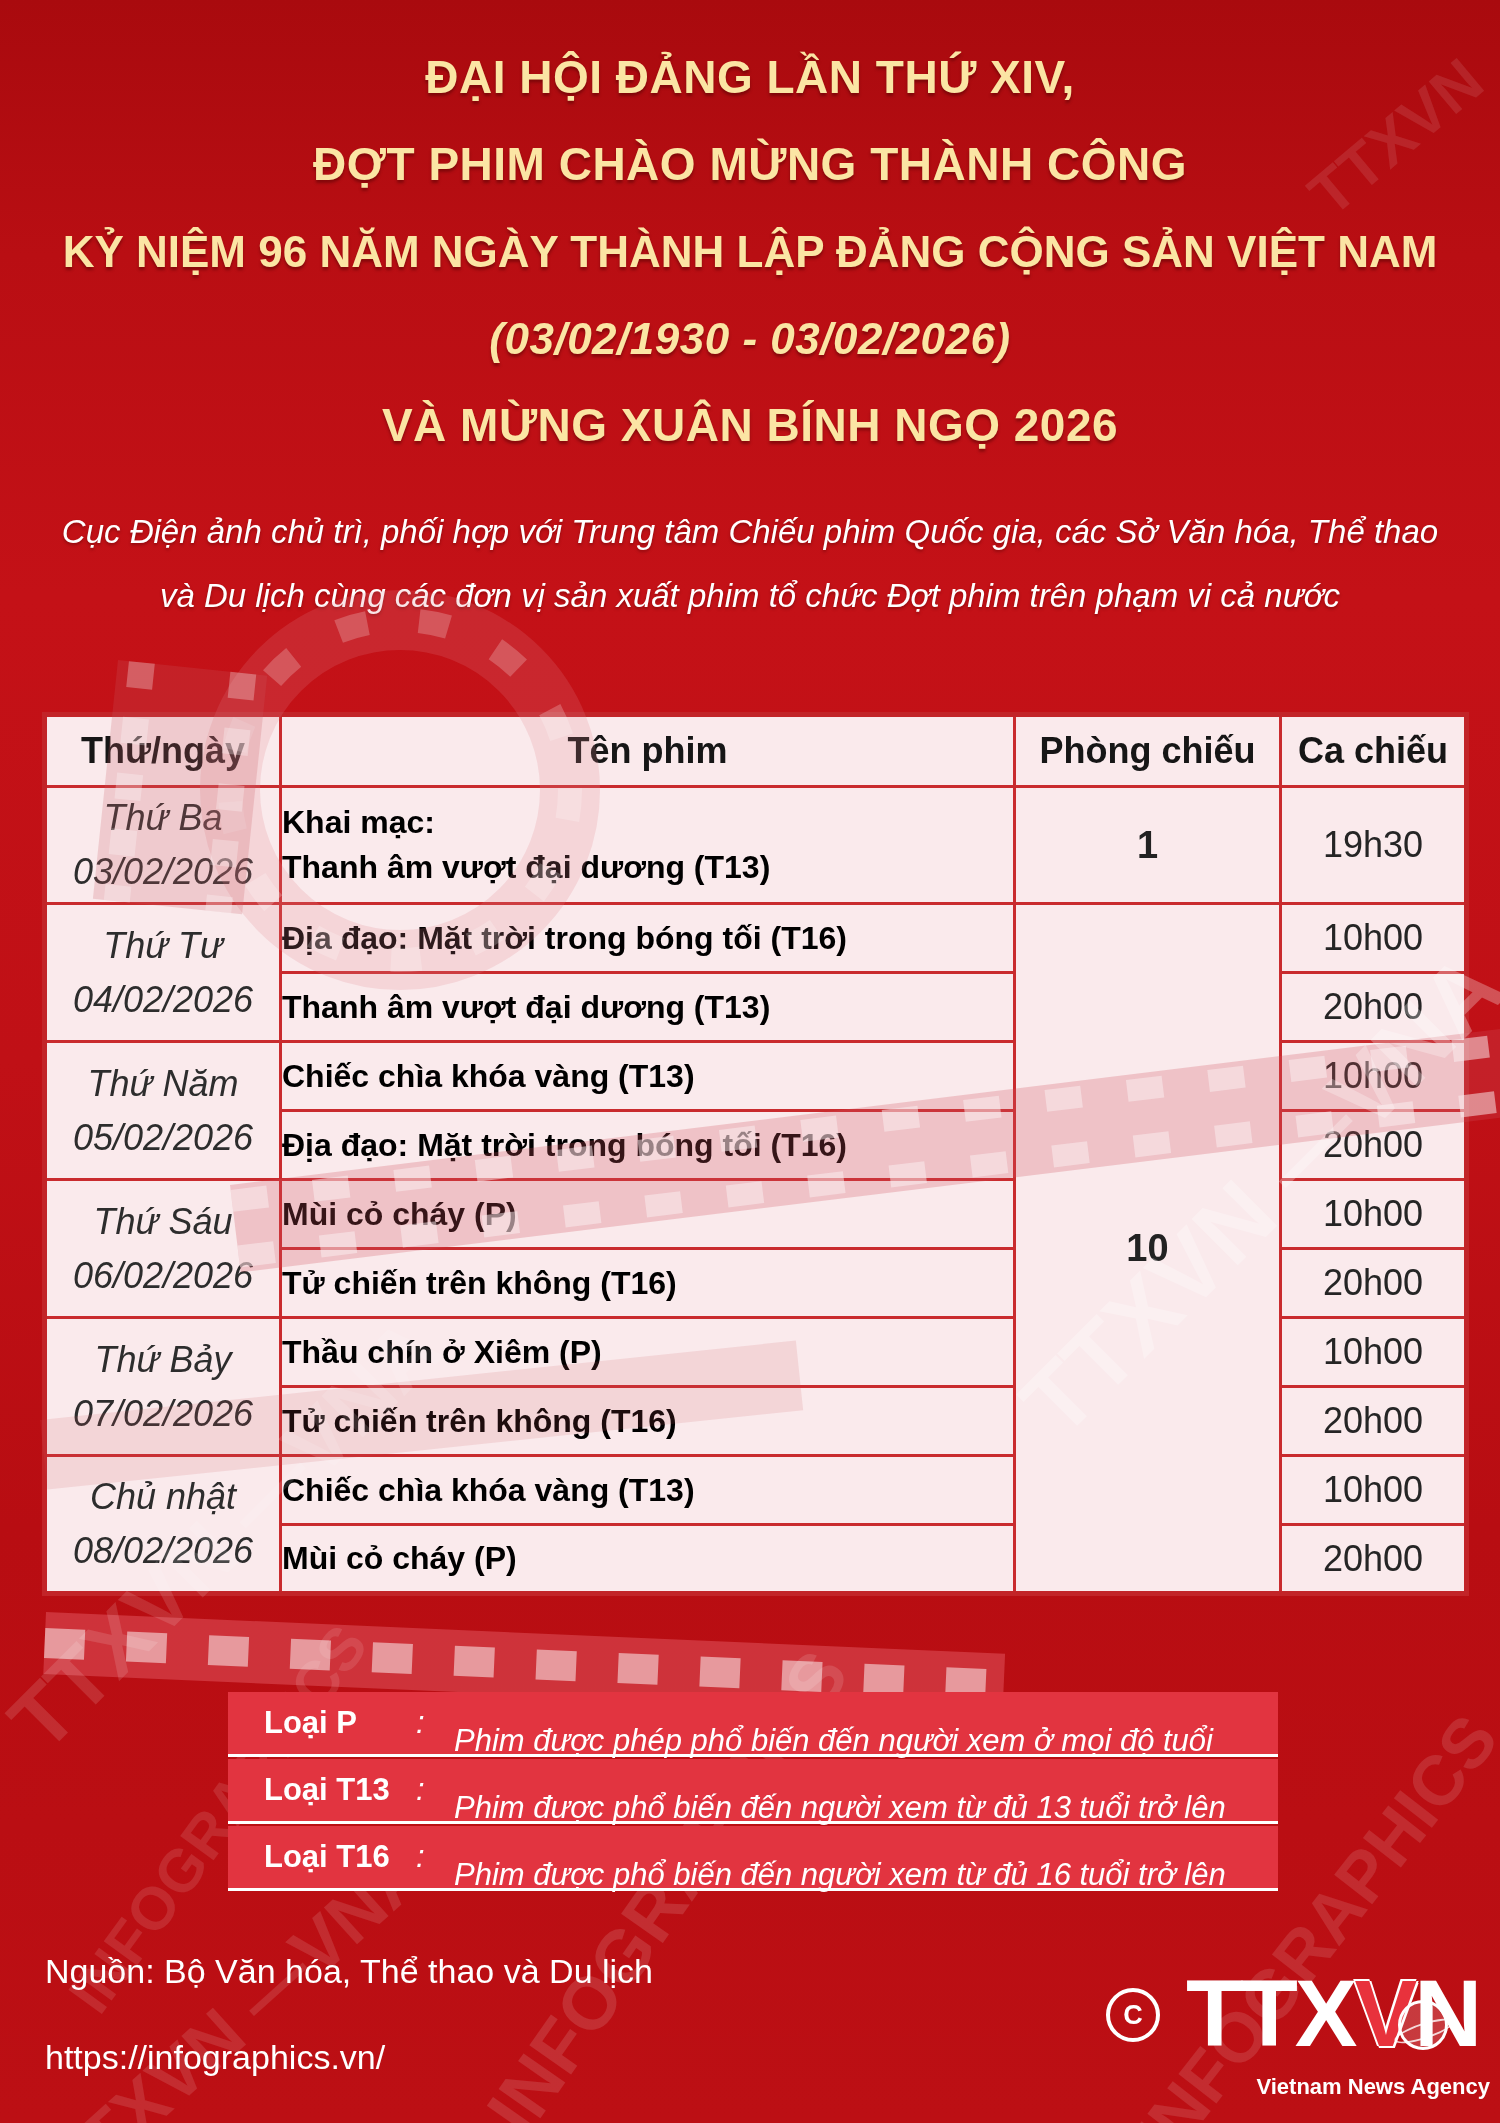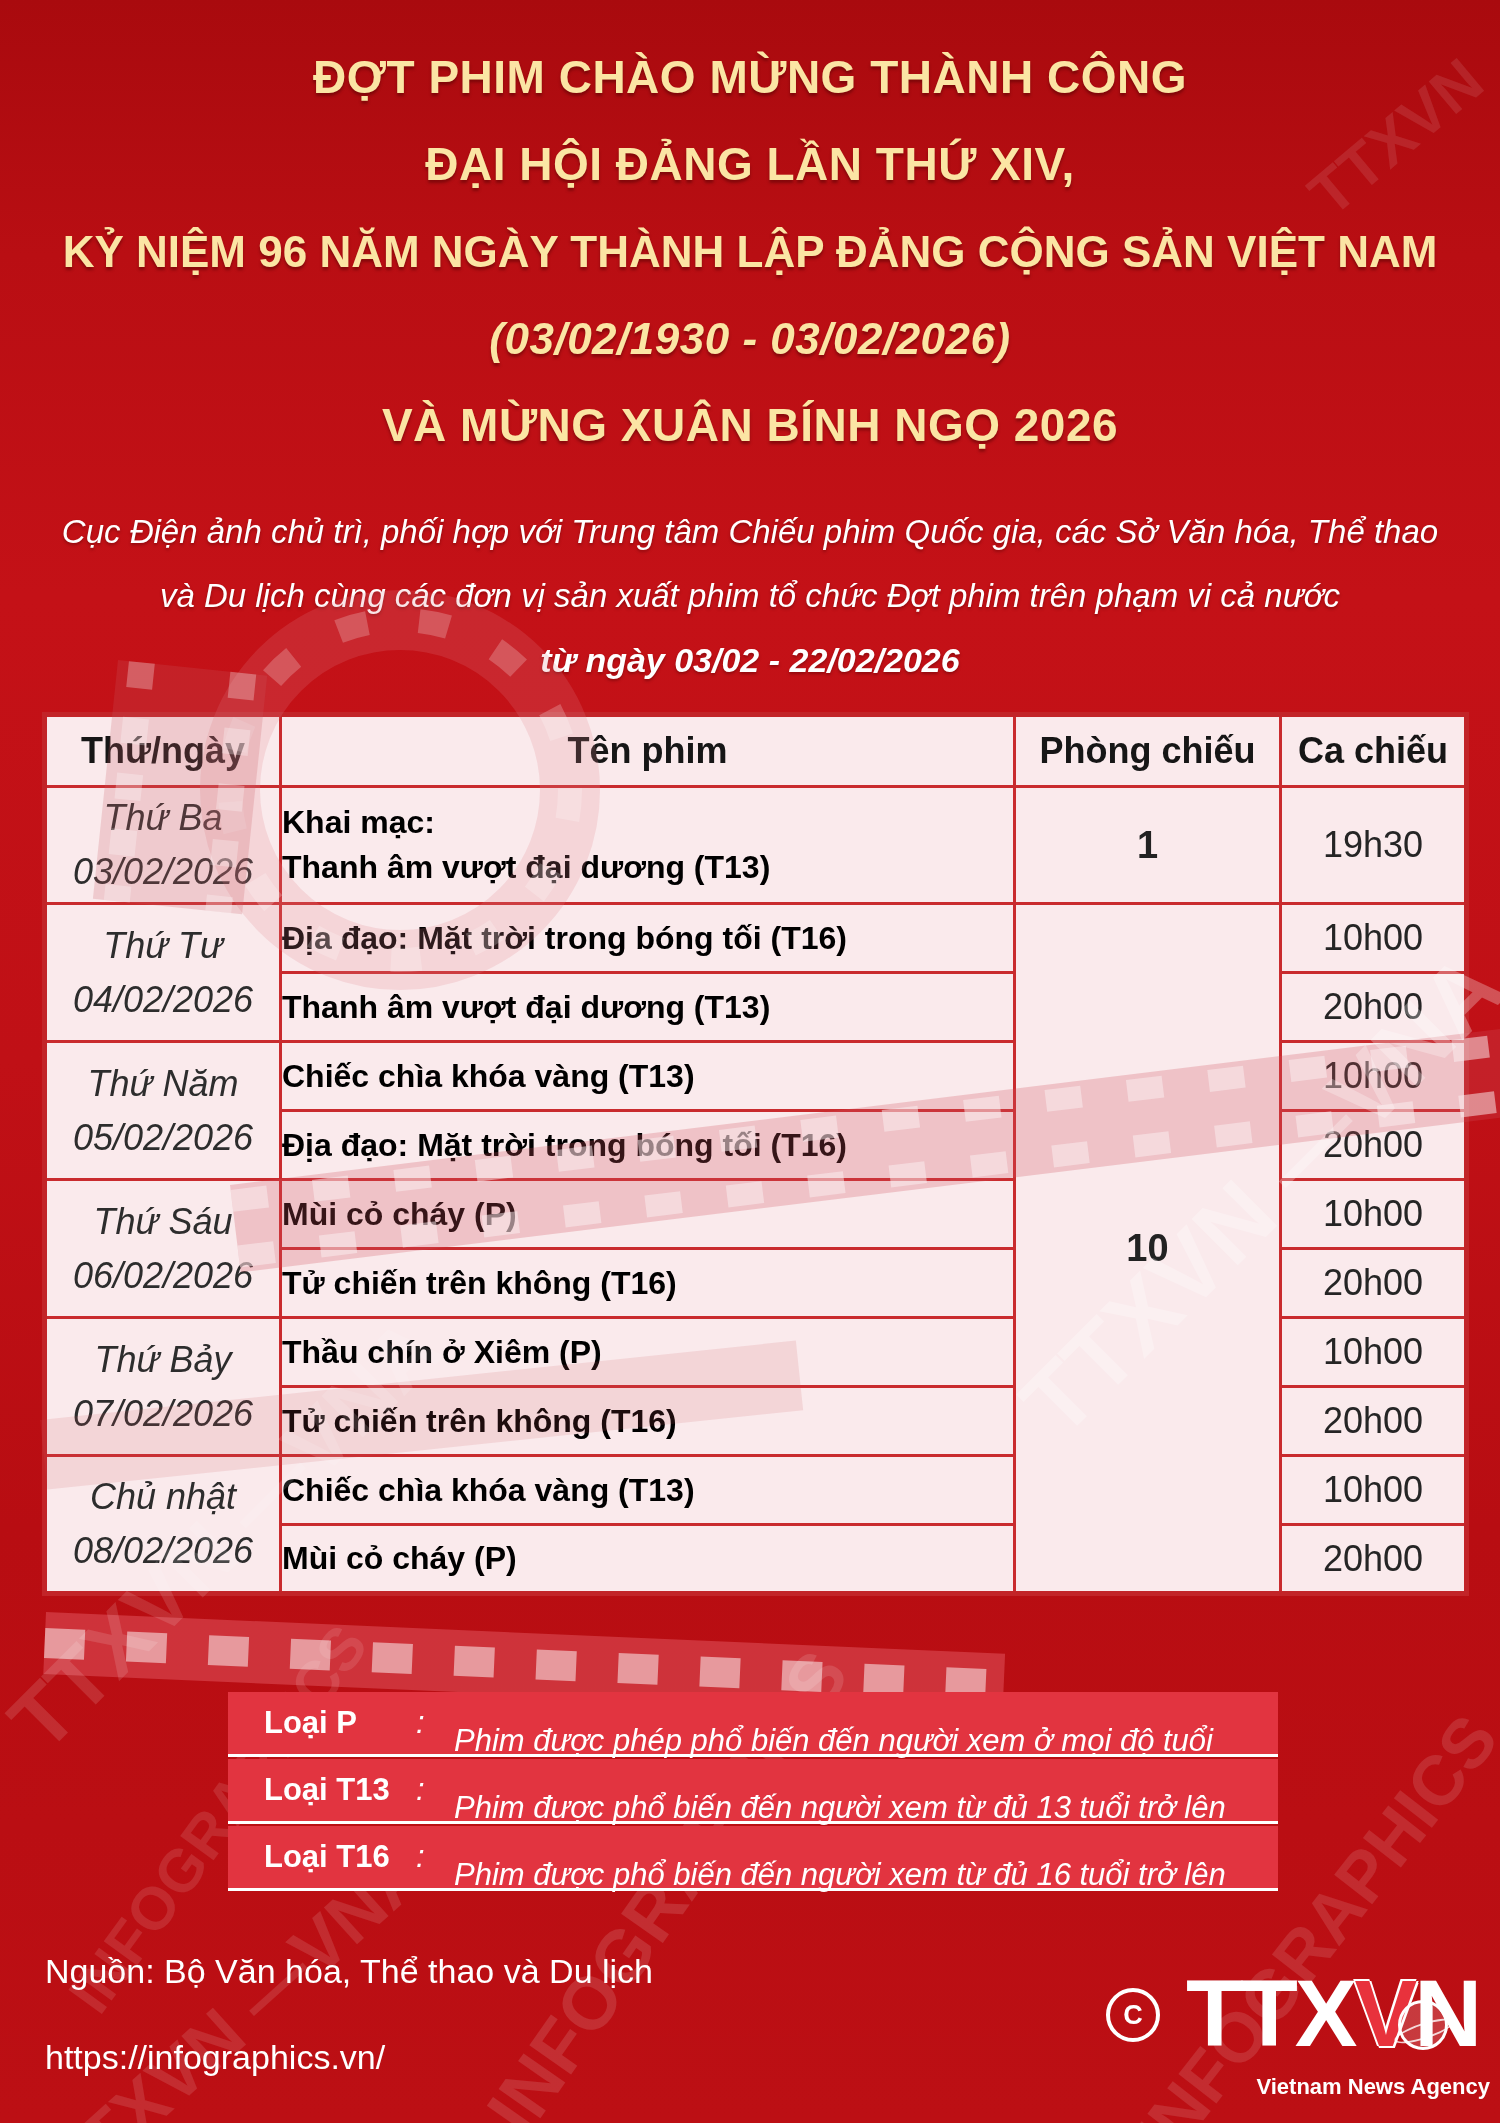--- a/index.html
+++ b/index.html
@@ -66,31 +66,30 @@
   .wmE{left:1295px;top:175px;transform:rotate(-40deg);font-size:62px;color:rgba(255,255,255,.10);}
   .wmF{left:30px;top:2150px;transform:rotate(-42deg);font-size:72px;color:rgba(255,255,255,.12);}
   .wmG{left:55px;top:1985px;transform:rotate(-54deg);font-size:60px;color:rgba(255,240,240,.12);}
 </style>
 </head>
 <body>
 
 <div class="page">
 
   <header class="title-block">
+    <div class="title-line">ĐẠI HỘI ĐẢNG LẦN THỨ XIV,</div>
     <div class="title-line">ĐỢT PHIM CHÀO MỪNG THÀNH CÔNG</div>
-    <div class="title-line">ĐẠI HỘI ĐẢNG LẦN THỨ XIV,</div>
     <div class="title-line l3">KỶ NIỆM 96 NĂM NGÀY THÀNH LẬP ĐẢNG CỘNG SẢN VIỆT NAM</div>
     <div class="title-line l4">(03/02/1930 - 03/02/2026)</div>
     <div class="title-line">VÀ MỪNG XUÂN BÍNH NGỌ 2026</div>
   </header>
 
   <section class="intro">
     <div class="intro-line">Cục Điện ảnh chủ trì, phối hợp với Trung tâm Chiếu phim Quốc gia, các Sở Văn hóa, Thể thao</div>
     <div class="intro-line">và Du lịch cùng các đơn vị sản xuất phim tổ chức Đợt phim trên phạm vi cả nước</div>
-    <div class="intro-line bold">từ ngày 03/02 - 22/02/2026</div>
   </section>
 
   <table class="schedule">
     <colgroup>
         <col style="width:236px">
         <col style="width:734px">
         <col style="width:266px">
         <col style="width:186px">
       </colgroup>
     <tbody>

